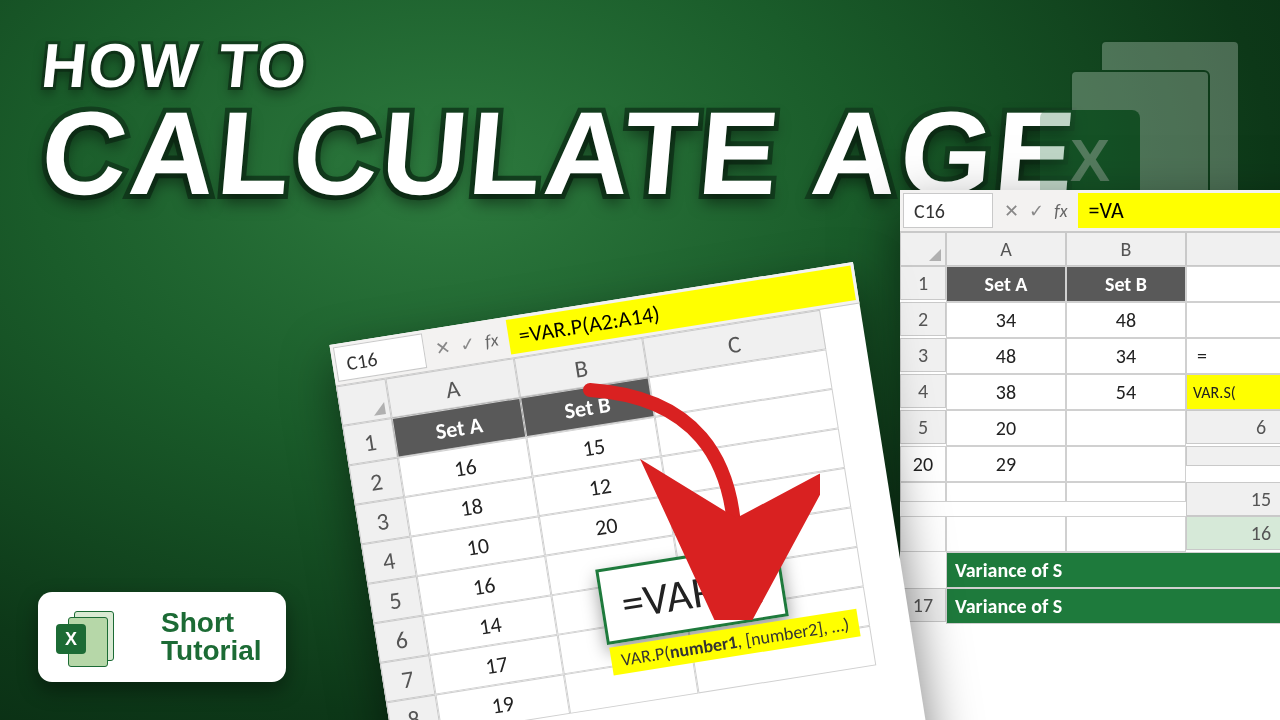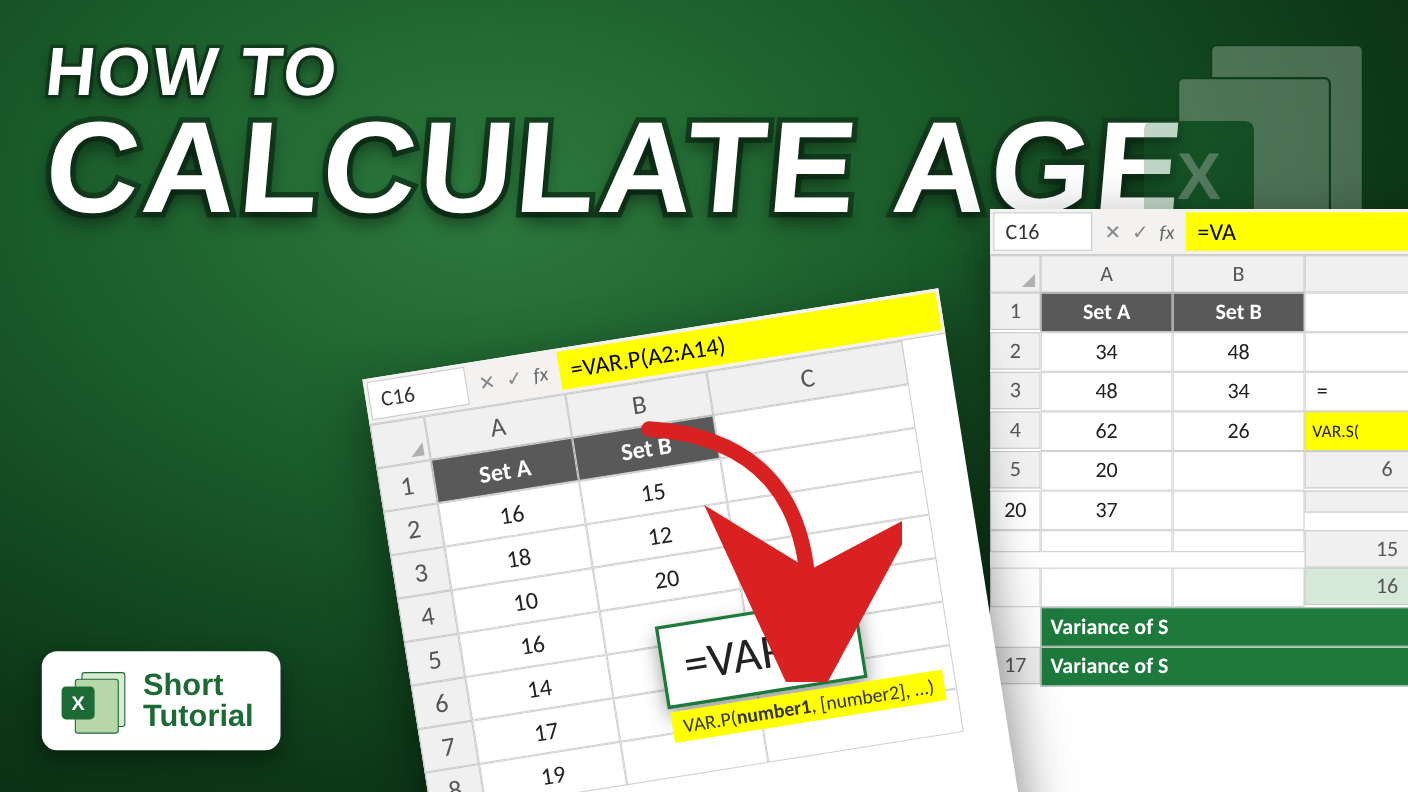--- a/index.html
+++ b/index.html
@@ -56,21 +56,21 @@
   .tutorial-badge {
     position:absolute; left:38px; bottom:38px;
     background:#fff; border-radius:14px; padding:16px 24px 16px 18px;
     display:flex; align-items:center; gap:16px;
     box-shadow: 0 8px 20px rgba(0,0,0,0.4);
   }
   .tutorial-badge .mini-logo { width:58px; height:58px; position:relative; }
   .tutorial-badge .mini-logo .sq { position:absolute; width:40px; height:50px; background:#d9ead3; border:1px solid #1c6b35; right:0; top:3px; border-radius:3px; }
   .tutorial-badge .mini-logo .sq2 { position:absolute; width:40px; height:50px; background:#b6d7a8; border:1px solid #1c6b35; right:6px; top:9px; border-radius:3px; }
   .tutorial-badge .mini-logo .x { position:absolute; left:0; top:16px; width:30px; height:30px; background:#1c6b35; border-radius:4px; display:flex; align-items:center; justify-content:center; color:#fff; font-weight:700; font-size:18px; }
-  .tutorial-badge .txt { color:#1c6b35; font-weight:800; font-size:28px; line-height:1; font-family:'Arial Rounded MT Bold','Arial Black',sans-serif; }
+  .tutorial-badge .txt { color:#1c6b35; font-weight:800; font-size:28px; line-height:1; font-family:'Arial Rounded MT Bold','Arial Black',sans-serif;margin-left:31px; }
   .tutorial-badge .txt .l2 { display:block; }
 
   
   .sheet-panel {
     position:absolute; background:#fff; box-shadow: 0 20px 50px rgba(0,0,0,0.5);
     font-family: Calibri, Arial, sans-serif;
   }
   .sheet-left {
     left:370px; top:300px; width:530px; height:560px;
     transform: rotate(-9deg);
@@ -180,31 +180,31 @@
     <div class="cell">34</div>
     <div class="cell">48</div>
     <div class="cell"></div>
 
     <div class="rowhdr">3</div>
     <div class="cell">48</div>
     <div class="cell">34</div>
     <div class="cell left">=</div>
 
     <div class="rowhdr">4</div>
-    <div class="cell">62</div>
-    <div class="cell">26</div>
+    <div class="cell">38</div>
+    <div class="cell">54</div>
     <div class="cell yellow">VAR.S(</div>
 
     <div class="rowhdr">5</div>
     <div class="cell">20</div>
     <div class="cell"></div>
 
     <div class="rowhdr">6</div>
     <div class="cell">20</div>
-    <div class="cell">37</div>
+    <div class="cell">29</div>
     <div class="cell"></div>
 
     <div class="rowhdr" style="height:20px"></div>
     <div class="cell" style="height:20px"></div>
     <div class="cell" style="height:20px"></div>
     <div class="cell" style="height:20px"></div>
 
     <div class="rowhdr">15</div>
     <div class="cell"></div>
     <div class="cell"></div>

